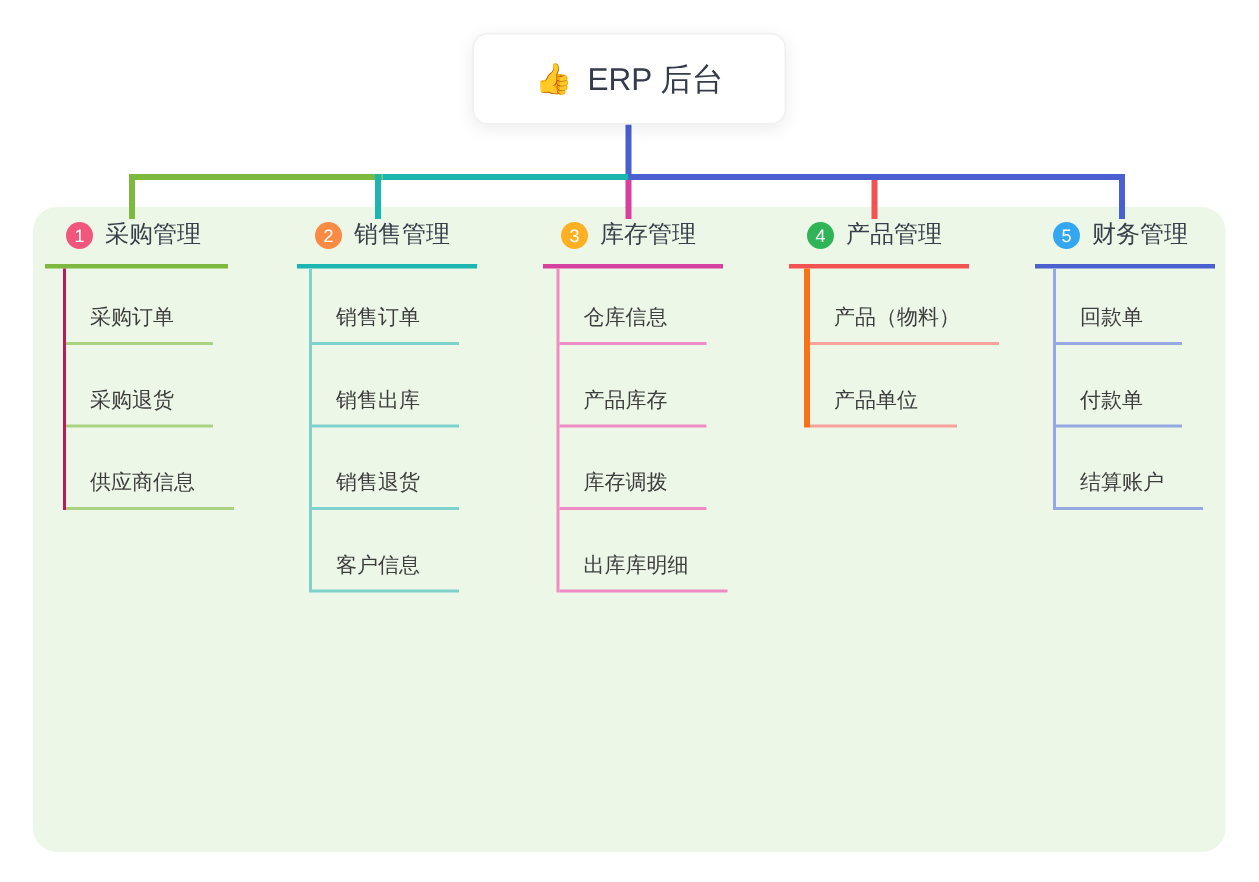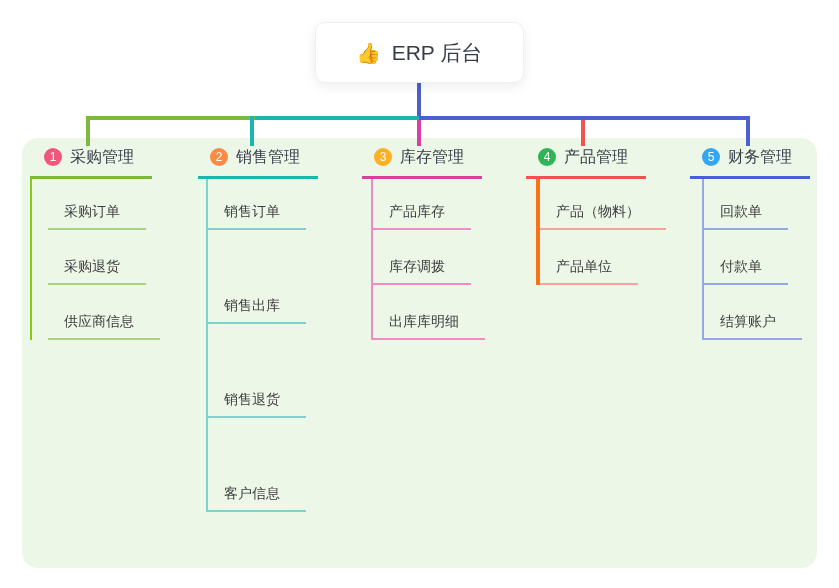--- a/index.html
+++ b/index.html
@@ -44,22 +44,22 @@
   #b4 .hdr { border-bottom:3px solid #f25352; }
   #b5 .hdr { border-bottom:3px solid #4a5fd0; }
 
   .badge { width:18px; height:18px; border-radius:50%; flex:0 0 18px;
            color:#fff; font-size:12px; line-height:18px; text-align:center; }
   #b1 .badge { background:#f1567c; } #b2 .badge { background:#f98b45; }
   #b3 .badge { background:#fdb022; } #b4 .badge { background:#2fb457; }
   #b5 .badge { background:#35a7f0; }
 
   .kids { display:flex; flex-direction:column; align-items:flex-start; width:max-content; }
-  #b1 .kids { margin-left:0; border-left:2px solid #84cc16;padding-left:16px; }
-  #b2 .kids { margin-left:8px;  border-left:2px solid #7fd2cb;gap:39px; }
+  #b1 .kids { margin-left:12px; border-left:2px solid #be185d; }
+  #b2 .kids { margin-left:8px;  border-left:2px solid #7fd2cb; }
   #b3 .kids { margin-left:9px;  border-left:2px solid #ef8cc6; }
   #b4 .kids { margin-left:10px; border-left:4px solid #f97316; }
   #b5 .kids { margin-left:12px; border-left:2px solid #96a8e2; }
 
   .child { height:55px; display:flex; align-items:flex-end;
            padding:0 26px 7px 16px; font-size:14px; color:#3d3d3d; }
   .child:first-child { height:51px; }
   #b1 .child { border-bottom:2px solid #a9d381; }
   #b2 .child { border-bottom:2px solid #7fd2cb; }
   #b3 .child { border-bottom:2px solid #ef8cc6; }
@@ -112,20 +112,21 @@
       <div class="child">客户信息</div>
     </div>
   </div>
 
   <div class="branch" id="b3">
     <div class="hdr">
       <span class="badge">3</span>
       <span>库存管理</span>
     </div>
     <div class="kids">
+      <div class="child">仓库信息</div>
       <div class="child">产品库存</div>
       <div class="child">库存调拨</div>
       <div class="child">出库库明细</div>
     </div>
   </div>
 
   <div class="branch" id="b4">
     <div class="hdr">
       <span class="badge">4</span>
       <span>产品管理</span>

